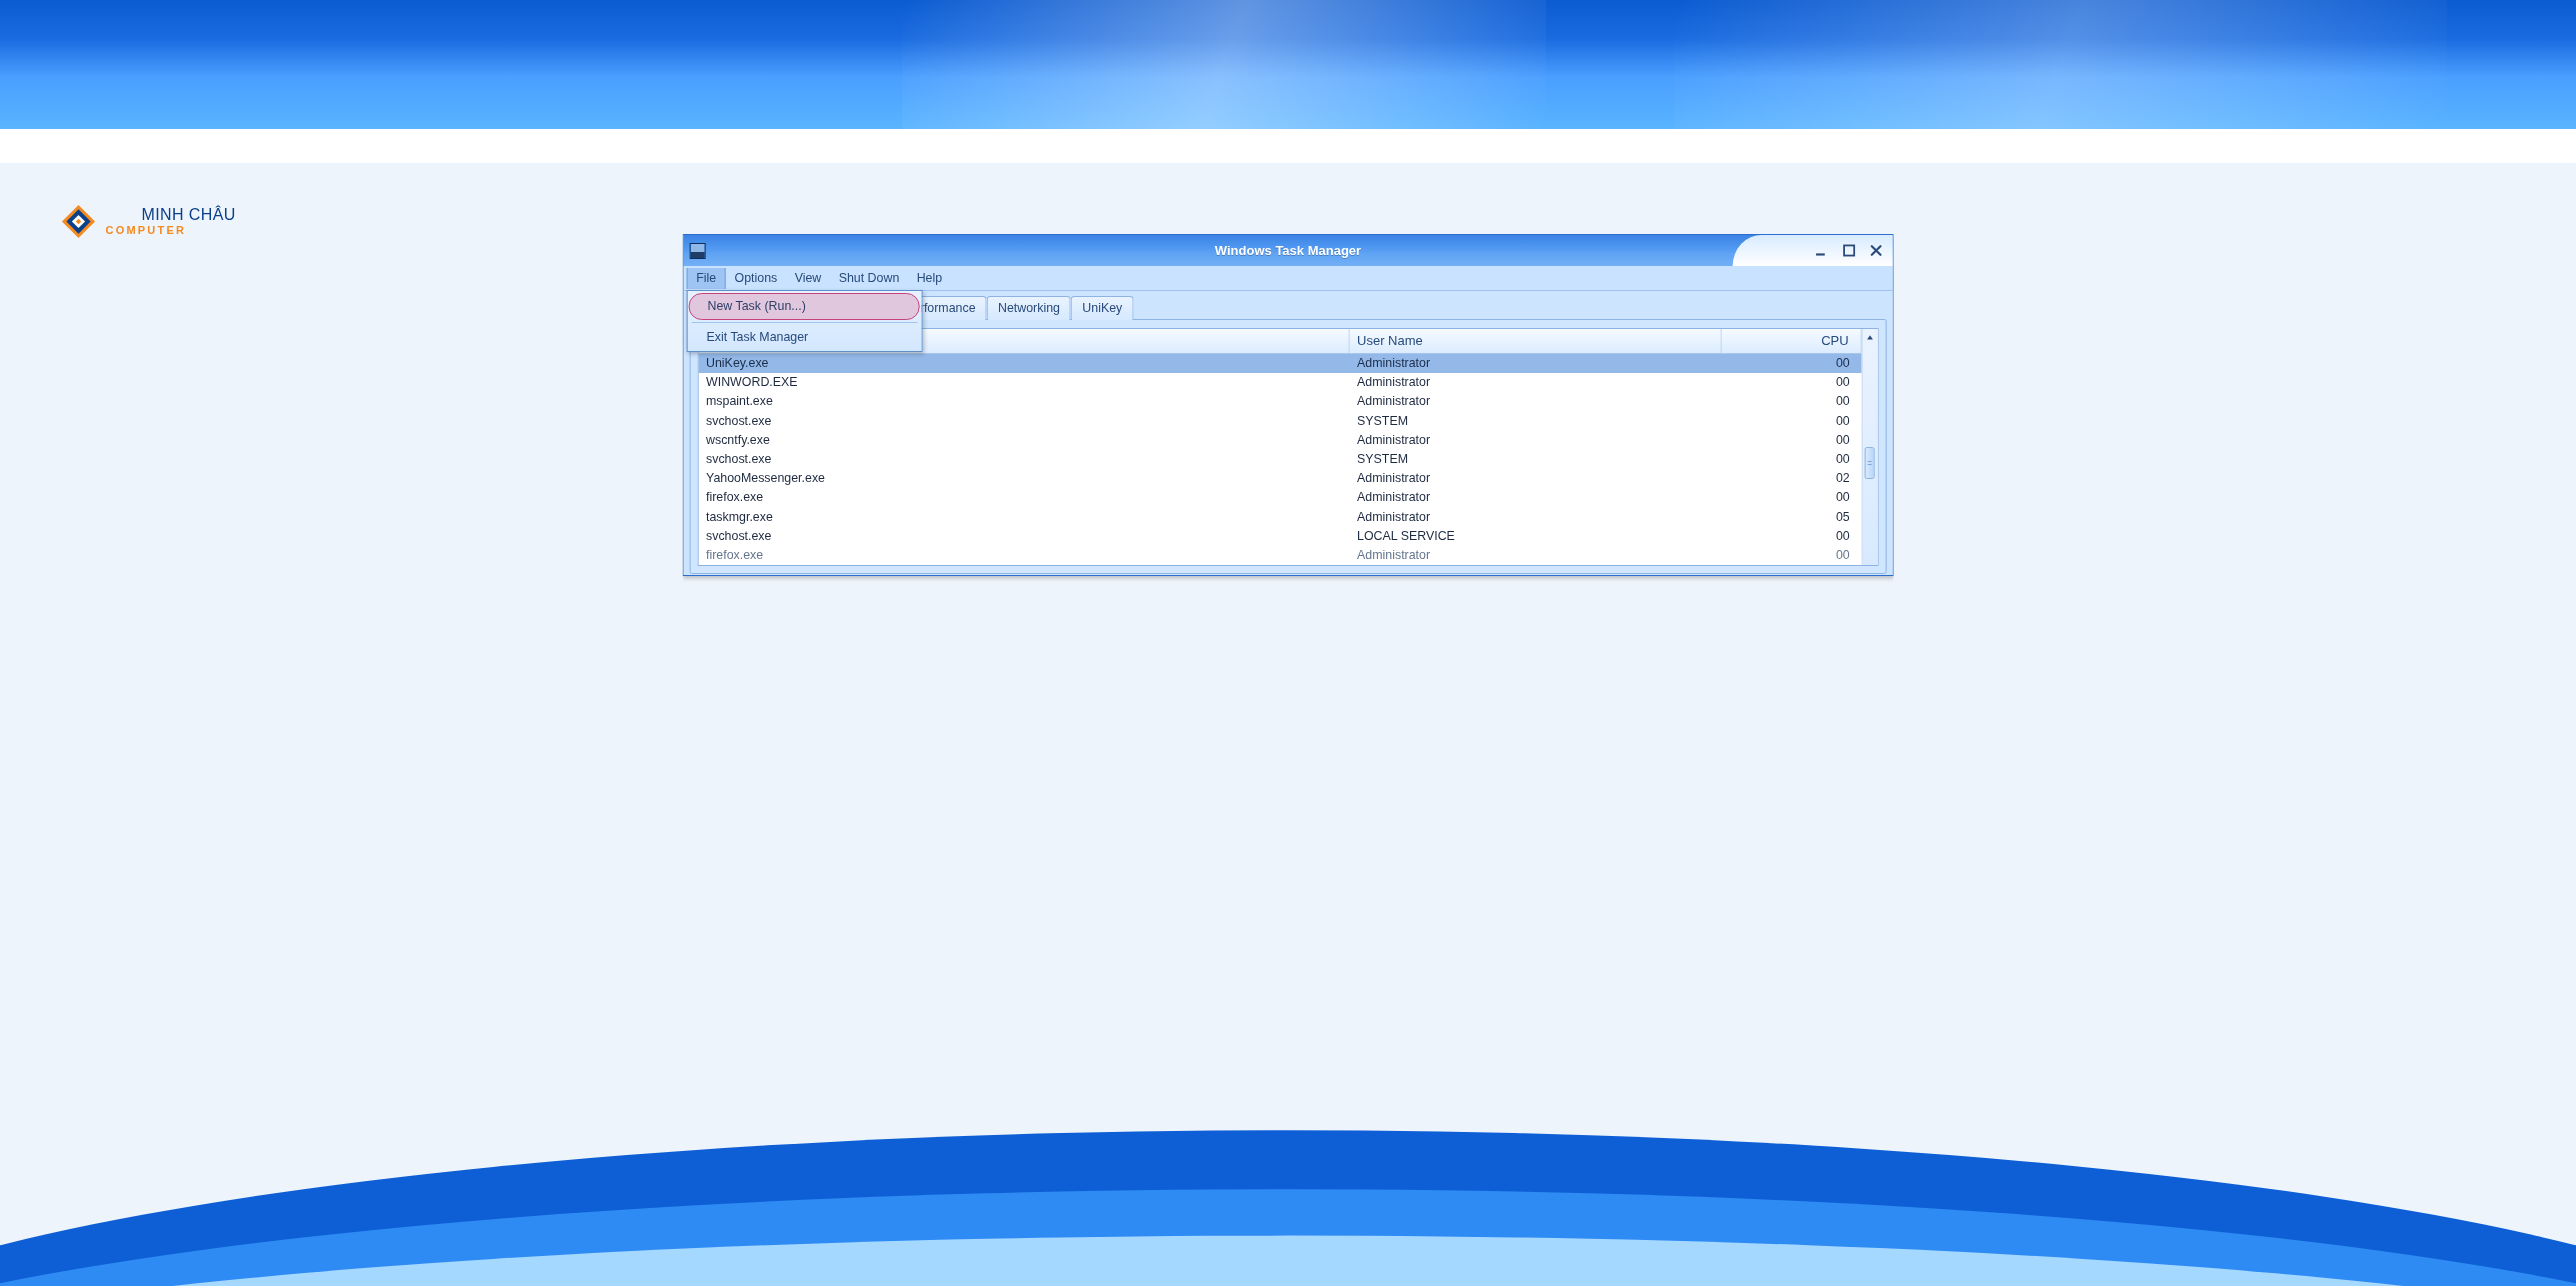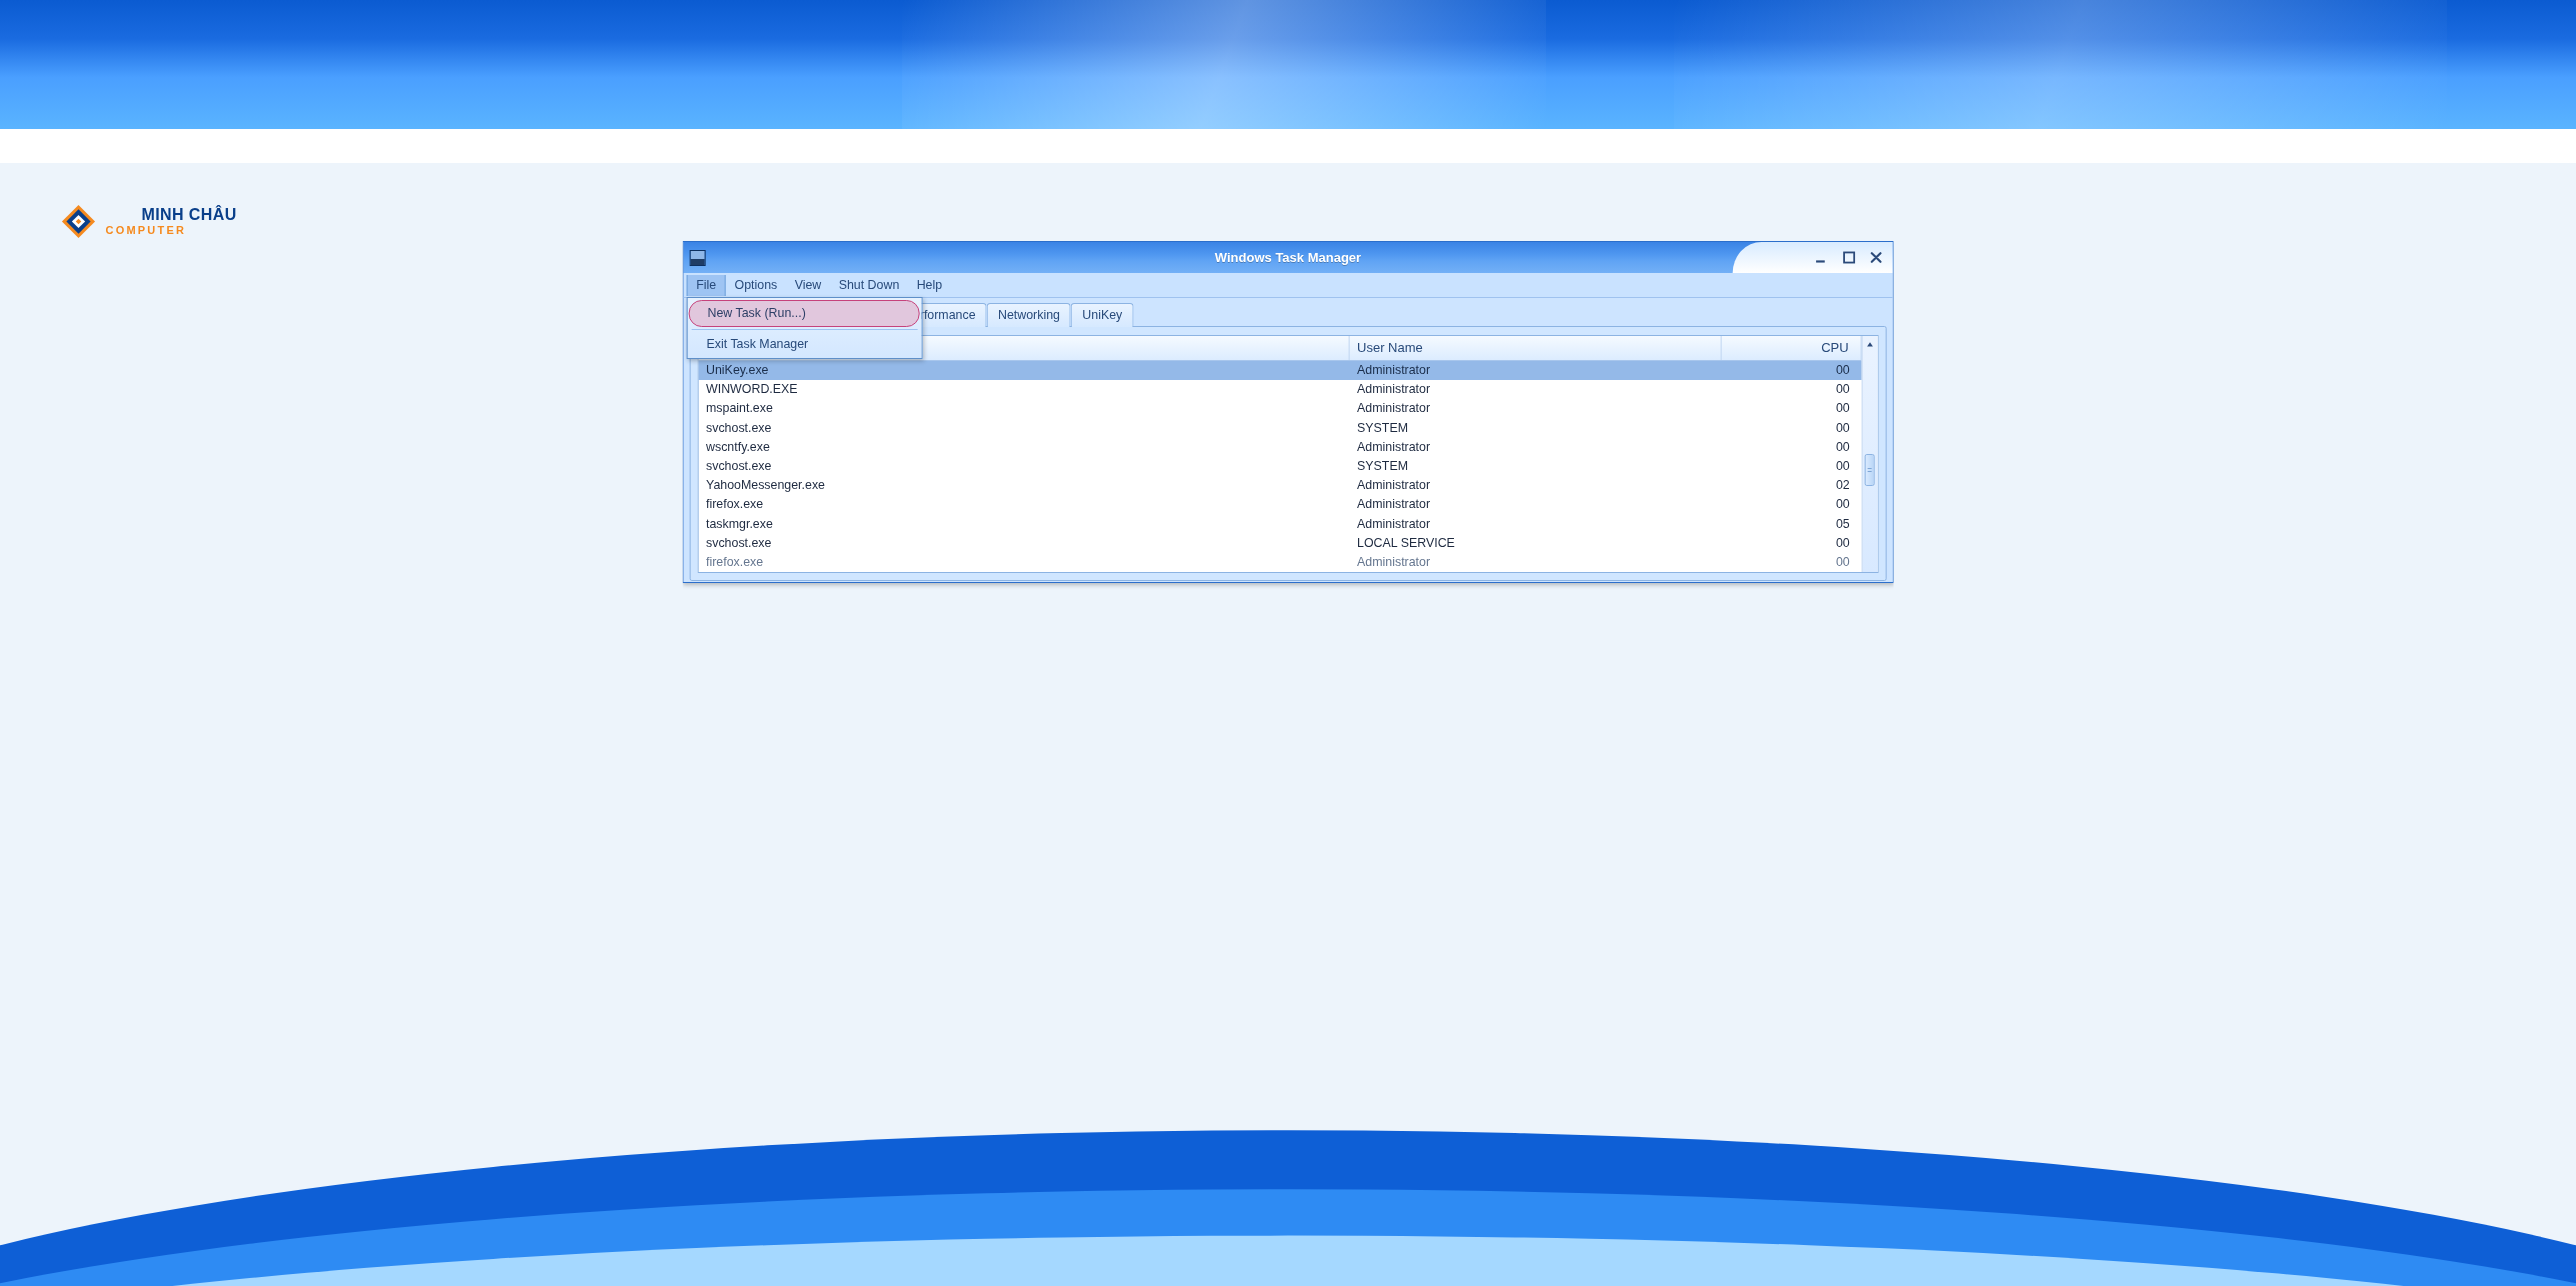--- a/index.html
+++ b/index.html
@@ -76,21 +76,21 @@
   
   .logo {
     position: absolute;
     top: 15.7%; left: 2.3%;
     display: flex; align-items: center; gap: 7.3px;
   }
   .logo-mark {
     width: 39px; height: 39px;
   }
   .logo-text { display: flex; flex-direction: column; line-height: 1; }
-  .logo-line1 { font-size: 16px; font-weight: 700; color: #0a3f8a; letter-spacing: 0.4px; padding-left: 36px; }
+  .logo-line1 { font-size: 16px; font-weight: 400; color: #0a3f8a; letter-spacing: 0.4px; padding-left: 36px; }
   .logo-line2 { font-size: 11px; font-weight: 700; color: #f58a1f; letter-spacing: 2.2px; margin-top: 1.5px; }
 
   
   .tm-window {
     position: absolute;
     top: 18.2%;
     left: 50%;
     transform: translateX(-50%);
     width: 47%;
     min-width: 524px;
@@ -289,21 +289,20 @@
   
   .tm-clip {
     position: absolute;
     top: 18.2%;
     left: 50%;
     transform: translateX(-50%);
     width: 47%;
     min-width: 524px;
     height: 63%;
     overflow: hidden;
-    margin-top: 7px;
   }
   .tm-clip .tm-window {
      position: relative;
      top: 0; left: 0; transform: none;
      width: 100%;
   }
 </style>
 </head>
 <body>
 

